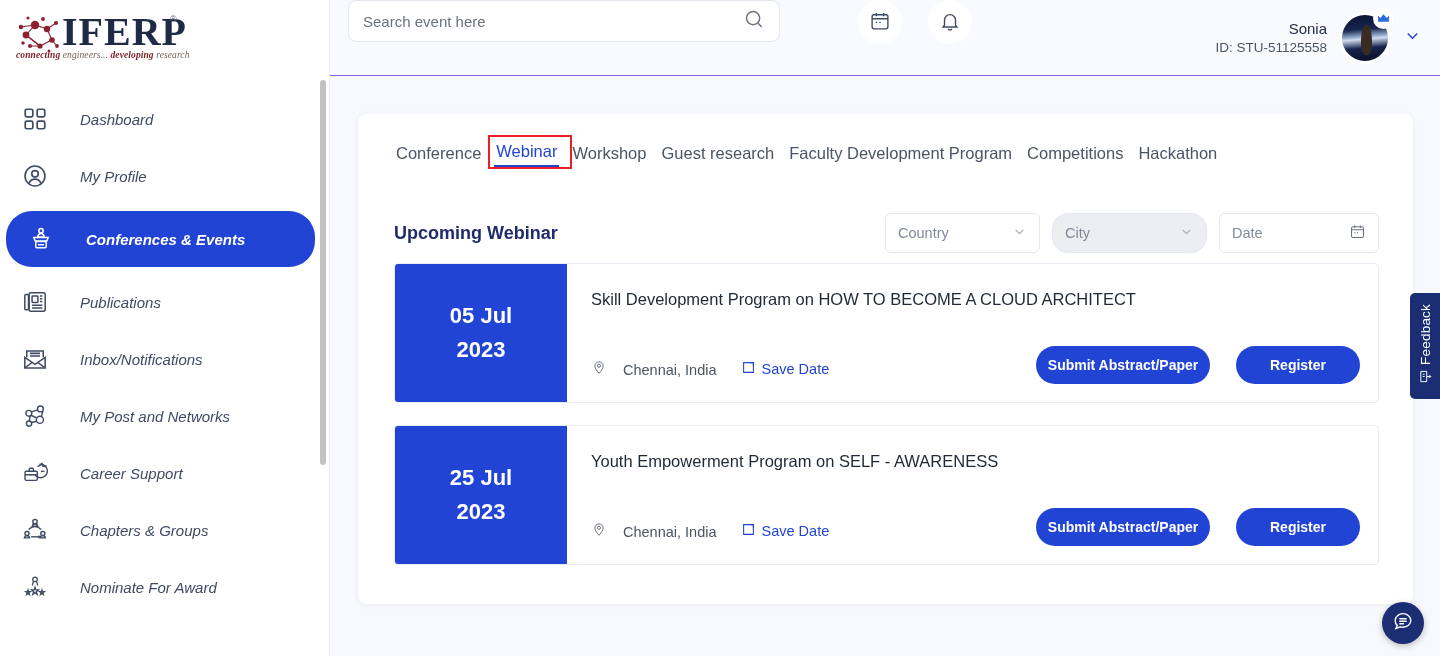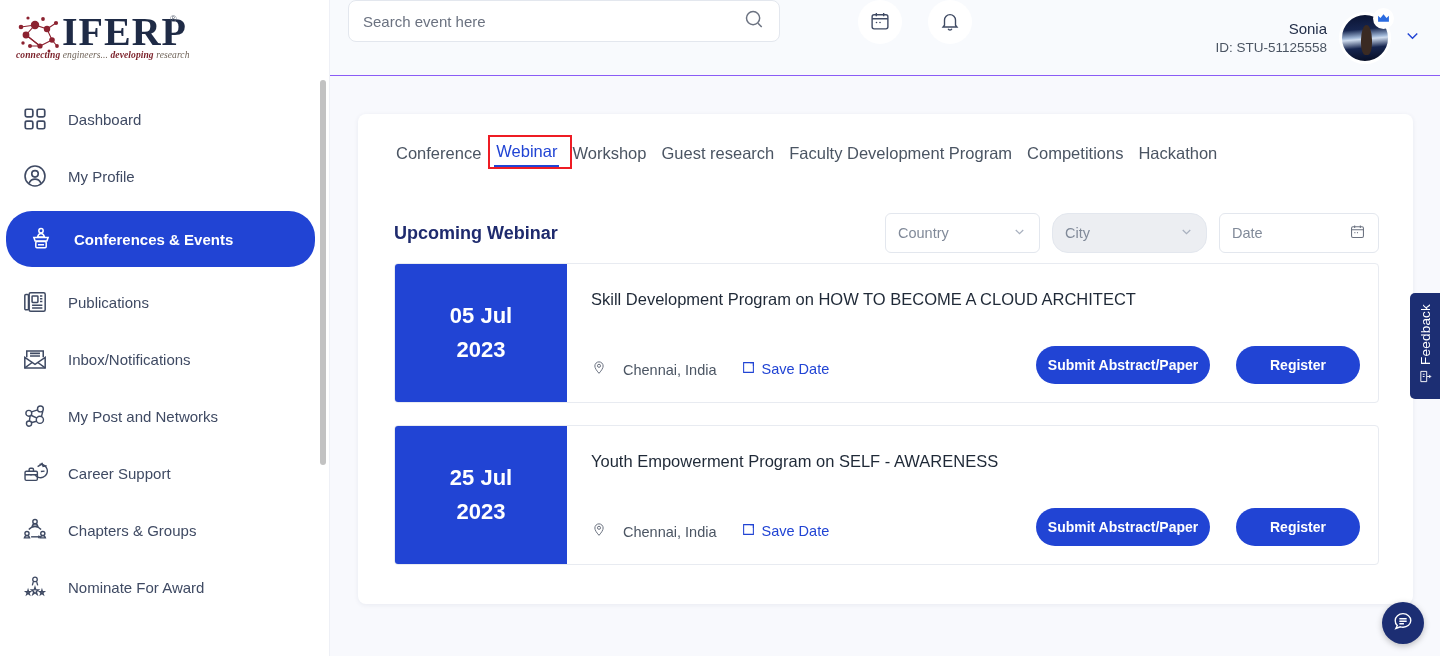--- a/index.html
+++ b/index.html
@@ -49,21 +49,21 @@
   .nav-item {
     display: flex; align-items: center;
     height: 44px; margin: 13px 14px 13px 0;
     padding-left: 18px;
     border-radius: 0 24px 24px 0;
     cursor: pointer;
     color: #3f4a63;
     font-size: 15px;
   }
   .nav-item .ico { width: 34px; height: 30px; flex: 0 0 34px; display:flex; align-items:center; justify-content:center; }
-  .nav-item .label { margin-left: 16px; white-space: nowrap; }
+  .nav-item .label { margin-left: 28px; white-space: nowrap; font-style: italic; }
   .nav-item.active {
     background: #2144d4;
     color: #ffffff;
     font-weight: 700;
     border-radius: 26px;
     margin-left: 6px;
     height: 56px;
   }
   .nav-item.active .label { font-size: 15px; }
   .nav-ico-svg { width: 26px; height: 26px; }

